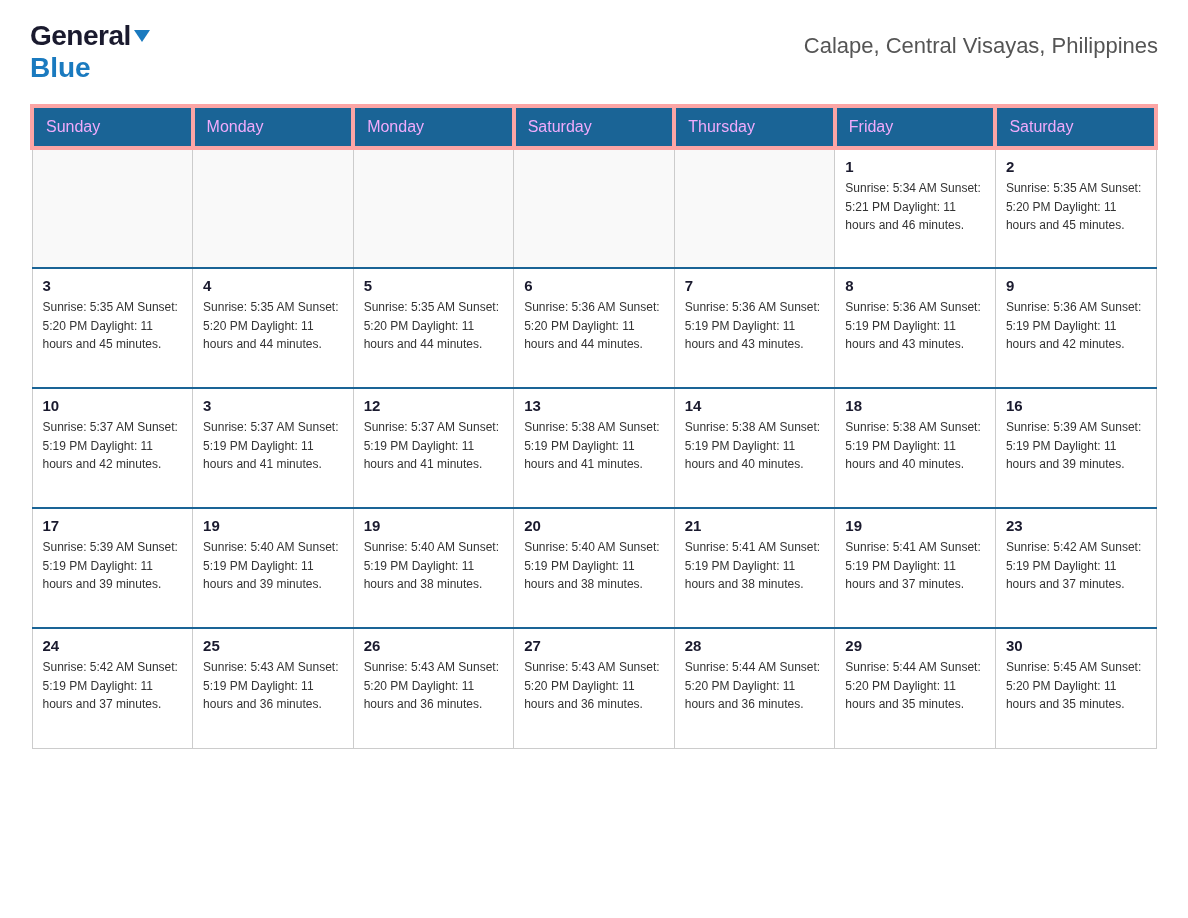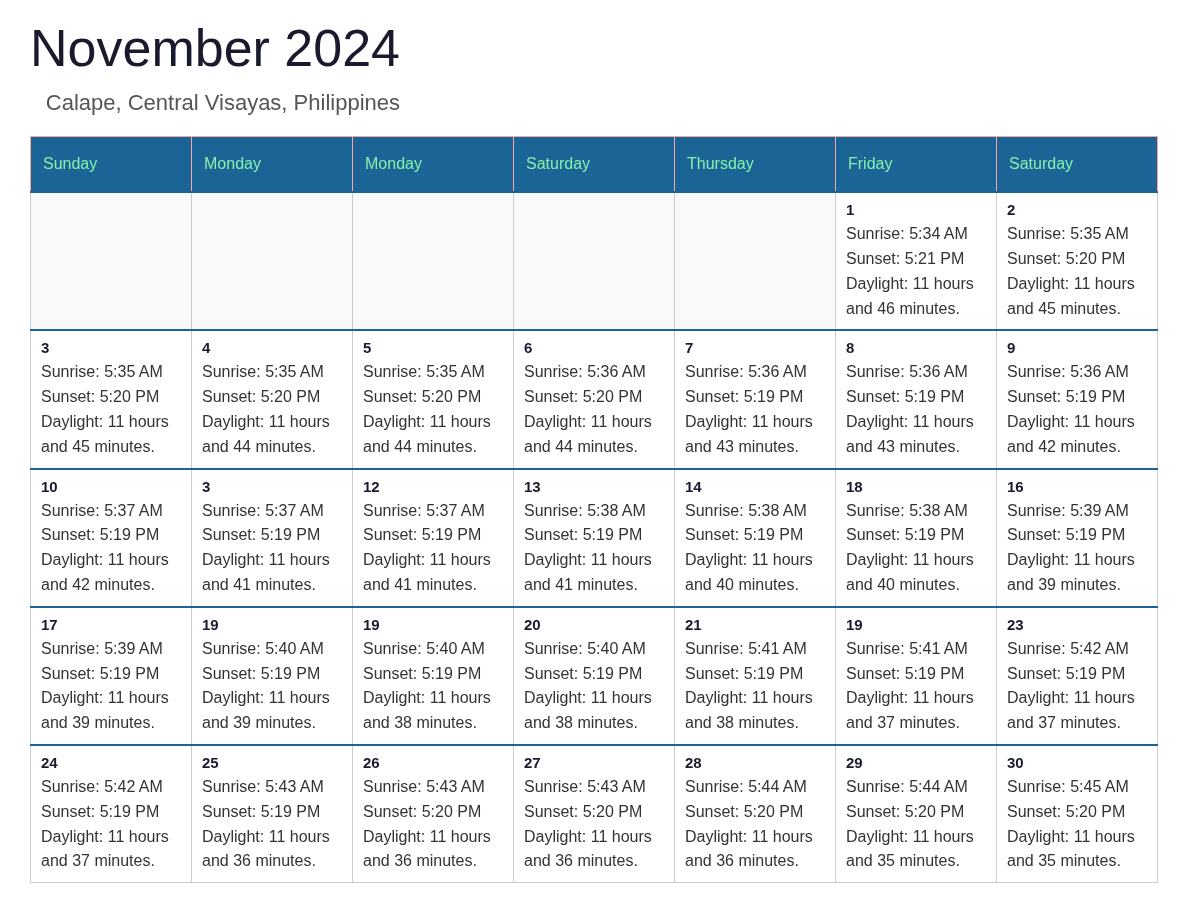--- a/index.html
+++ b/index.html
@@ -61,26 +61,26 @@
       color: #555;
       margin-top: 13px;
     }
     .calendar {
       width: 100%;
       border-collapse: collapse;
       table-layout: fixed;
     }
     .calendar th {
       background-color: #1a6496;
-      color: #86efac;
+      color: #f0abfc;
       text-align: left;
-      padding: 18px 12px;
+      padding: 10px 12px;
       font-size: 16px;
       font-weight: normal;
-      border: 1px solid #fca5a5;
+      border: 4px solid #fca5a5;
     }
     .calendar td {
       vertical-align: top;
       padding: 8px 10px;
       border: 1px solid #ccc;
       border-top: 2px solid #1a6496;
       height: 120px;
       font-size: 13px;
       color: #333;
       background: #fff;
@@ -90,31 +90,37 @@
       background: #f9f9f9;
     }
     .day-num {
       font-size: 15px;
       font-weight: bold;
       color: #1a1a2e;
       margin-bottom: 4px;
       display: block;
     }
     .day-info {
-      font-size: 16px;
+      font-size: 12px;
       line-height: 1.55;
       color: #333;
     }
   </style>
 </head>
 <body>
 
 <div class="header">
+  <div class="logo">
+    <div class="logo-row">
+      <span class="logo-general">General</span>
+      <span class="logo-triangle"></span>
+    </div>
+    <span class="logo-blue">Blue</span>
+  </div>
   <div class="title-block">
-    <div class="month-title">November 2024</div>
     <div class="location">Calape, Central Visayas, Philippines</div>
   </div>
 </div>
 
 <table class="calendar">
   <thead>
     <tr>
     <th>Sunday</th>
         <th>Monday</th>
         <th>Monday</th>

